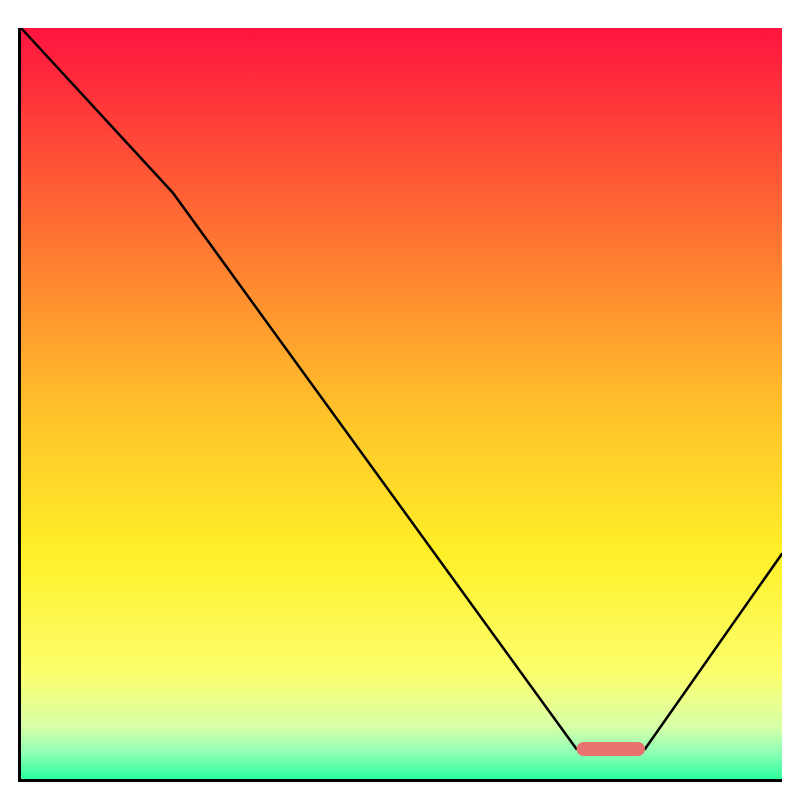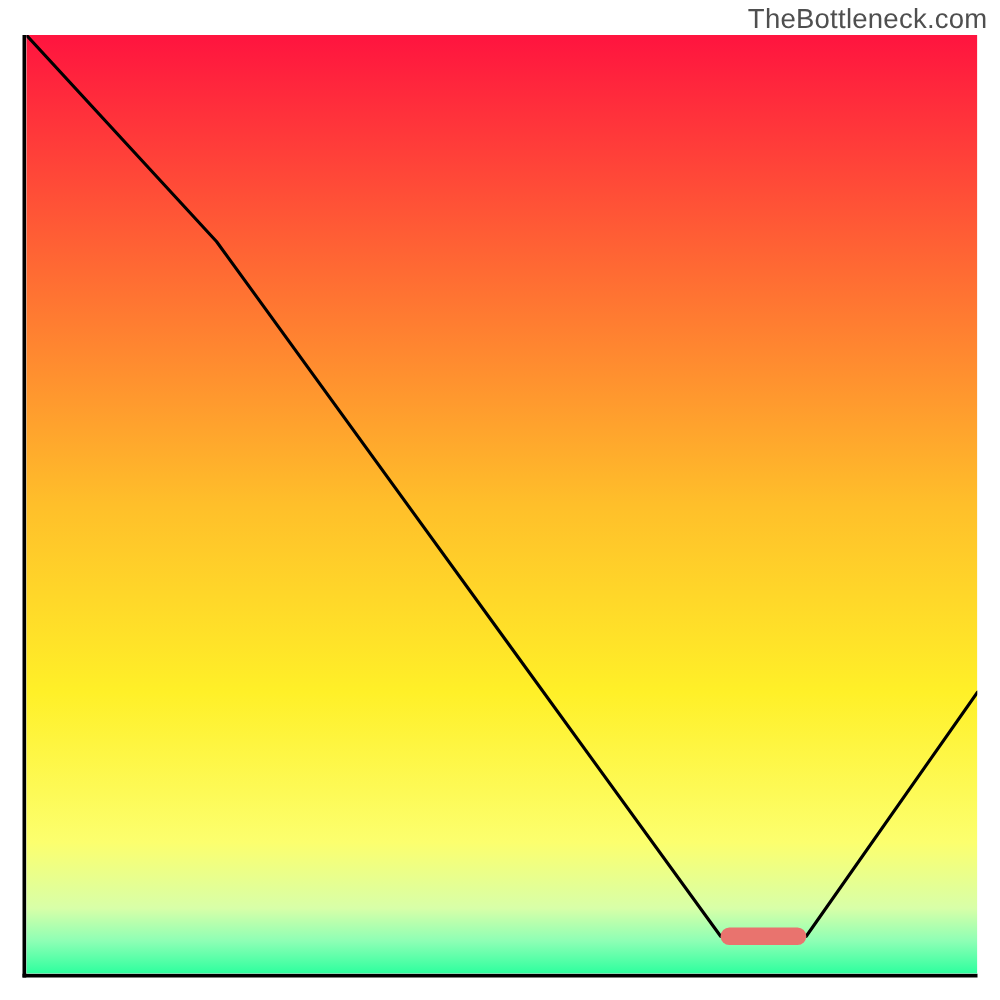--- a/index.html
+++ b/index.html
@@ -40,21 +40,20 @@
     left: 0;
     top: 0;
     width: 100%;
     height: 100%;
   }
 </style>
 </head>
 <body>
 <div class="wrap">
 
-  <div class="watermark">TheBottleneck.com</div>
 
   <div class="plot">
     <svg class="bg" viewBox="0 0 761 751" preserveAspectRatio="none">
       <defs>
         <linearGradient id="grad" x1="0" y1="0" x2="0" y2="1">
 
         <stop offset="0%" stop-color="#ff143f"></stop>
             <stop offset="25%" stop-color="#ff6a33"></stop>
             <stop offset="50%" stop-color="#ffbf2a"></stop>
             <stop offset="70%" stop-color="#fff028"></stop>

